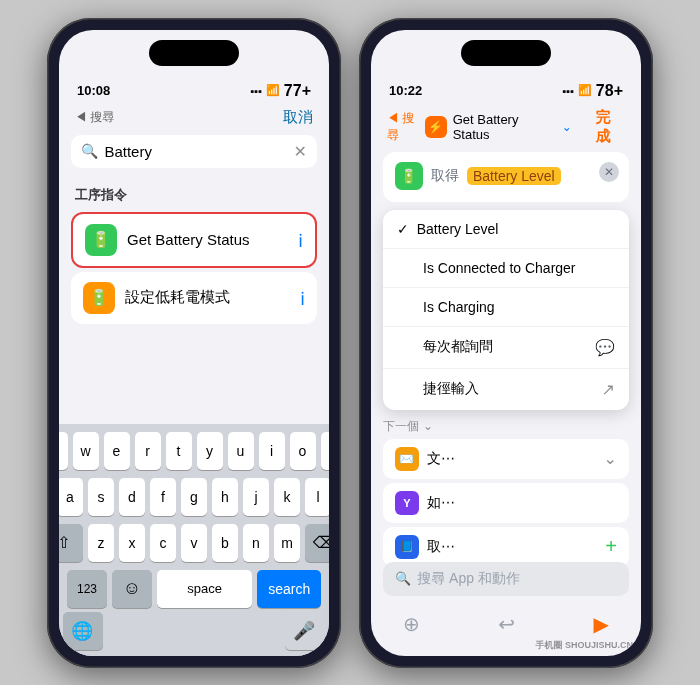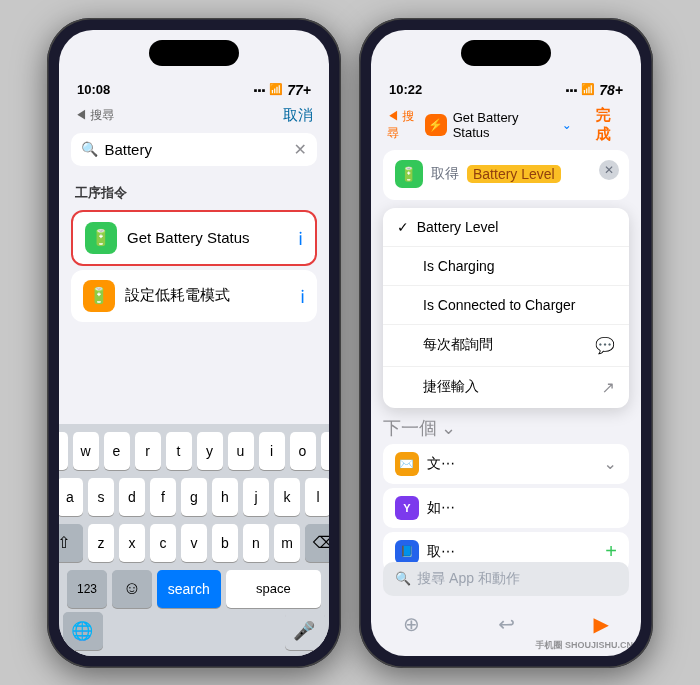--- a/index.html
+++ b/index.html
@@ -49,21 +49,21 @@
       display: flex;
       align-items: center;
       justify-content: space-between;
       padding: 52px 18px 6px 18px;
       font-size: 12px;
       font-weight: 600;
       color: #000;
     }
     .status-time { font-size: 13px; font-weight: 700; }
     .status-icons { display: flex; align-items: center; gap: 4px; font-size: 11px; }
-    .battery-label { font-size: 14px; font-weight: 600; font-style: italic; }
+    .battery-label { font-size: 16px; font-weight: 600; }
     
     .nav-bar {
       display: flex;
       align-items: center;
       justify-content: flex-end;
       padding: 2px 16px 8px 16px;
       font-size: 13px;
     }
     .nav-label { color: #666; font-size: 12px; margin-right: auto; }
     .cancel-btn { color: #0369a1; font-size: 15px; font-weight: 400; }
@@ -234,21 +234,21 @@
     }
     .dropdown-item:last-child { border-bottom: none; font-family: Liberation Serif, serif; }
     .dropdown-item.selected { font-weight: 500; color: #000; }
     .checkmark { color: #000; font-size: 14px; }
     .dropdown-item-label { flex: 1; }
     .dropdown-right { color: #8e8e93; font-size: 16px; }
 
     
     .next-section {
       margin: 8px 12px 0 12px;
-      font-size: 18px;
+      font-size: 12px;
       color: #8e8e93;
       display: flex;
       align-items: center;
       gap: 4px;
     }
     .next-expand { margin-left: auto; color: #8e8e93; font-size: 16px; }
 
     .action-list-item {
       margin: 4px 12px;
       background: #fff;
@@ -384,22 +384,22 @@
         <div class="kb-key">v</div>
         <div class="kb-key">b</div>
         <div class="kb-key">n</div>
         <div class="kb-key">m</div>
         <div class="kb-key delete">⌫</div>
       </div>
 
       <div class="kb-bottom-row">
         <div class="kb-key num">123</div>
         <div class="kb-key emoji">☺</div>
+        <div class="kb-key space">space</div>
         <div class="kb-key search-key">search</div>
-        <div class="kb-key space">space</div>
       </div>
 
       <div class="kb-row" style="margin-top:4px; margin-bottom:2px;">
         <div class="kb-key globe">🌐</div>
         <div style="flex:6;"></div>
         <div class="kb-key mic">🎤</div>
       </div>
     </div>
   </div>
 </div>
@@ -436,25 +436,25 @@
       <div class="action-close">✕</div>
     </div>
 
     <div class="dropdown-menu">
       <div class="dropdown-item selected">
         <span class="checkmark">✓</span>
         <span class="dropdown-item-label">Battery Level</span>
       </div>
       <div class="dropdown-item">
         <span style="width:18px;"></span>
-        <span class="dropdown-item-label">Is Charging</span>
+        <span class="dropdown-item-label">Is Connected to Charger</span>
       </div>
       <div class="dropdown-item">
         <span style="width:18px;"></span>
-        <span class="dropdown-item-label">Is Connected to Charger</span>
+        <span class="dropdown-item-label">Is Charging</span>
       </div>
       <div class="dropdown-item">
         <span style="width:18px;"></span>
         <span class="dropdown-item-label">每次都詢問</span>
         <span class="dropdown-right">💬</span>
       </div>
       <div class="dropdown-item">
         <span style="width:18px;"></span>
         <span class="dropdown-item-label">捷徑輸入</span>
         <span class="dropdown-right">↗</span>

